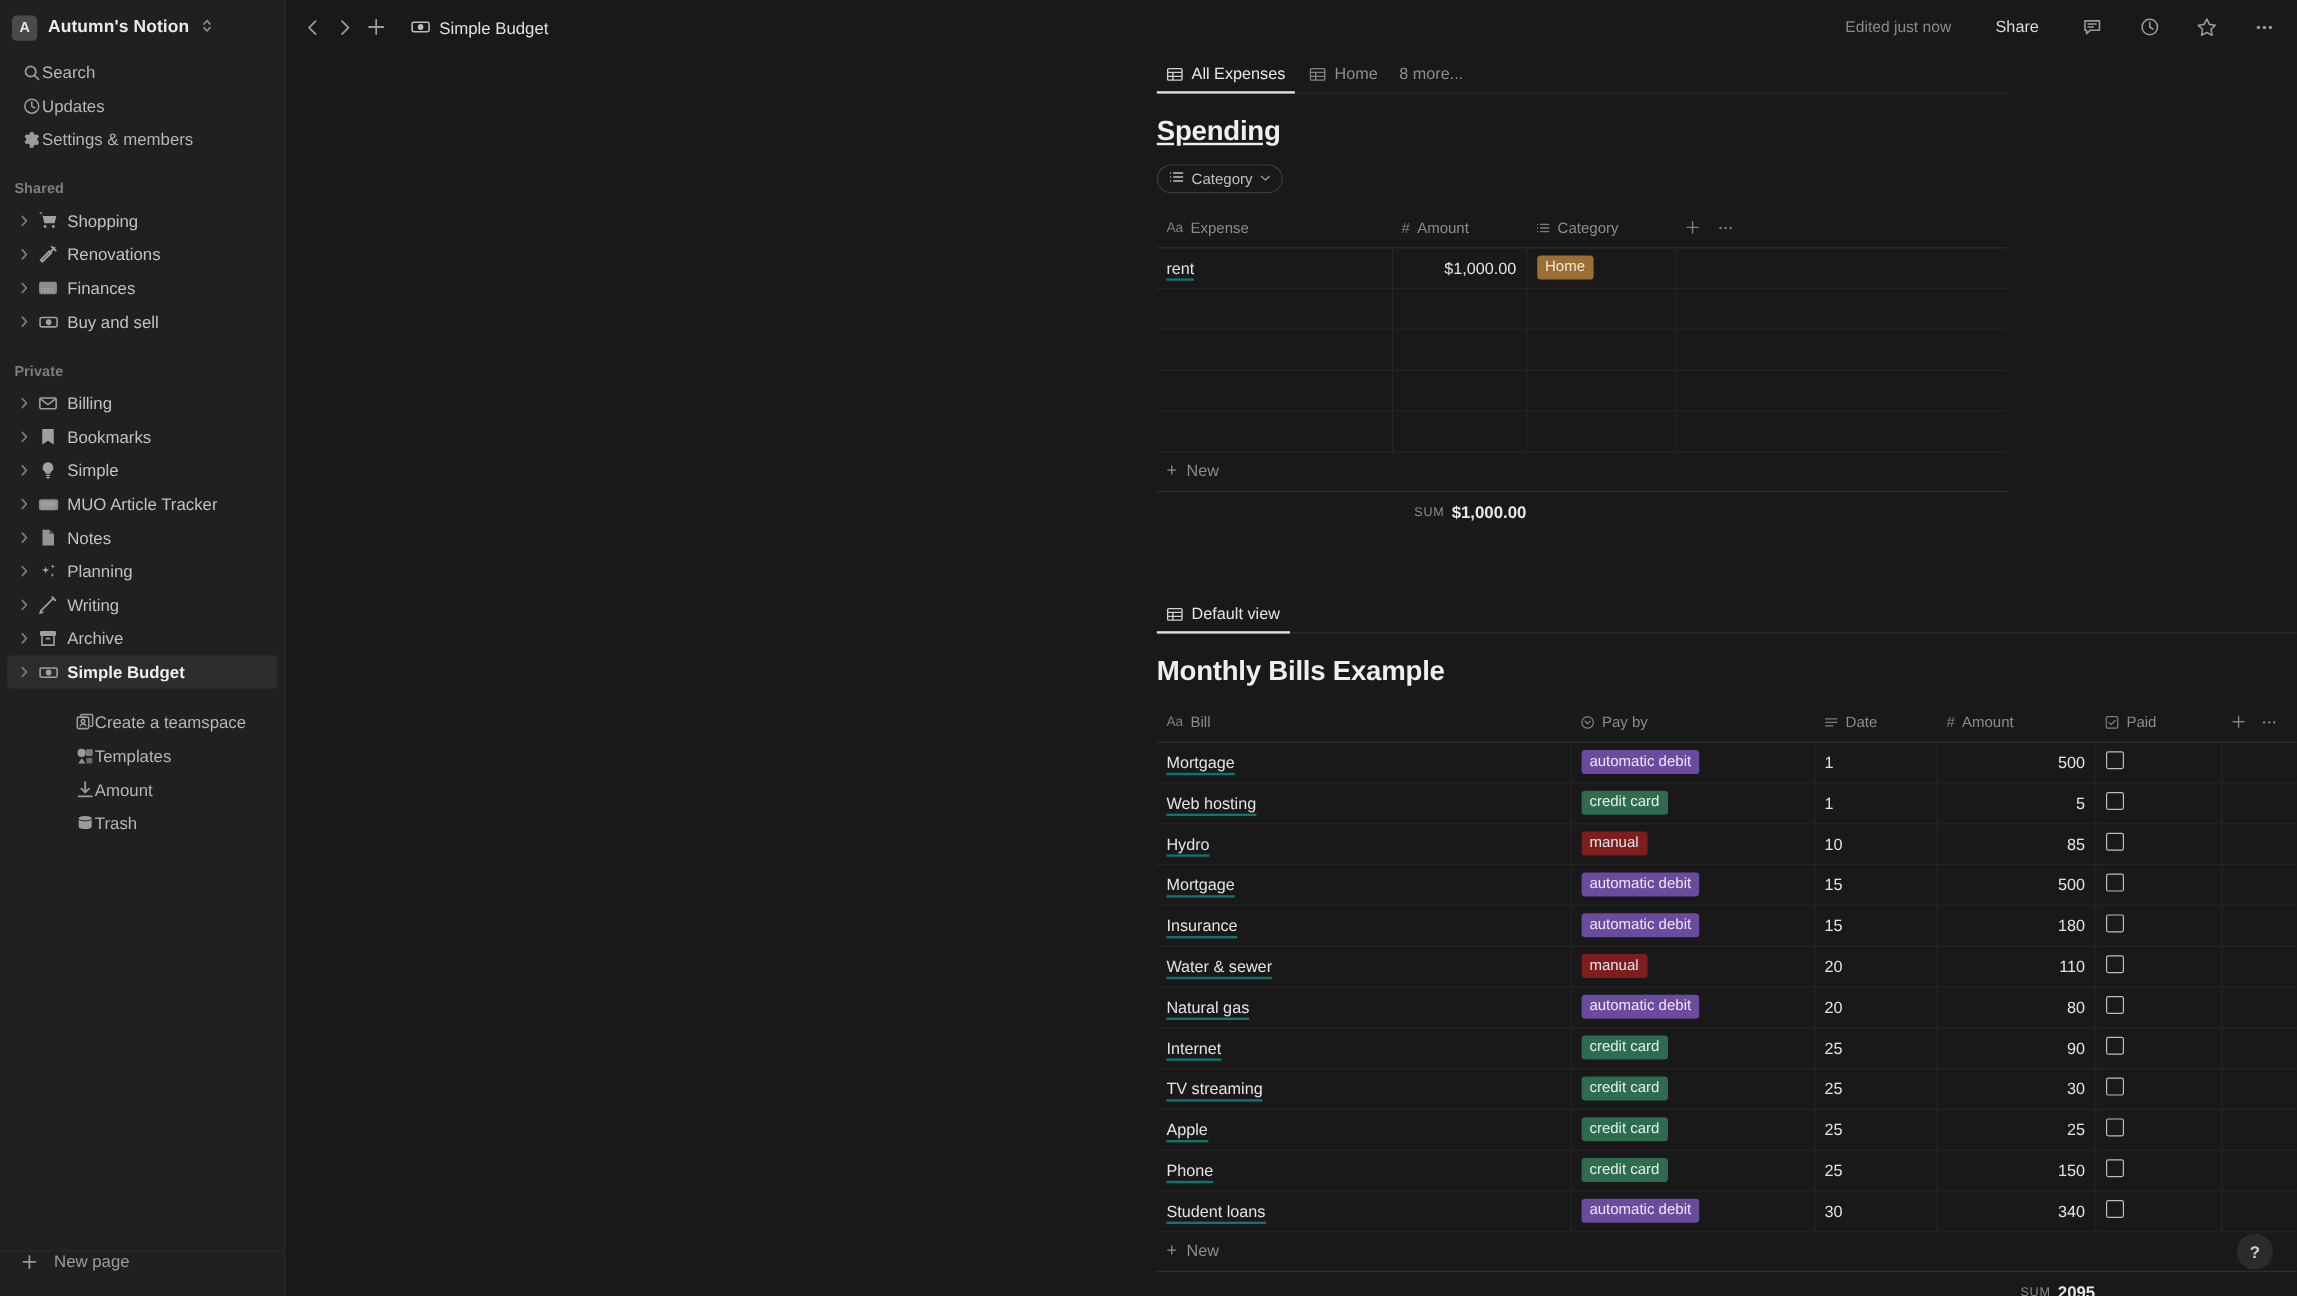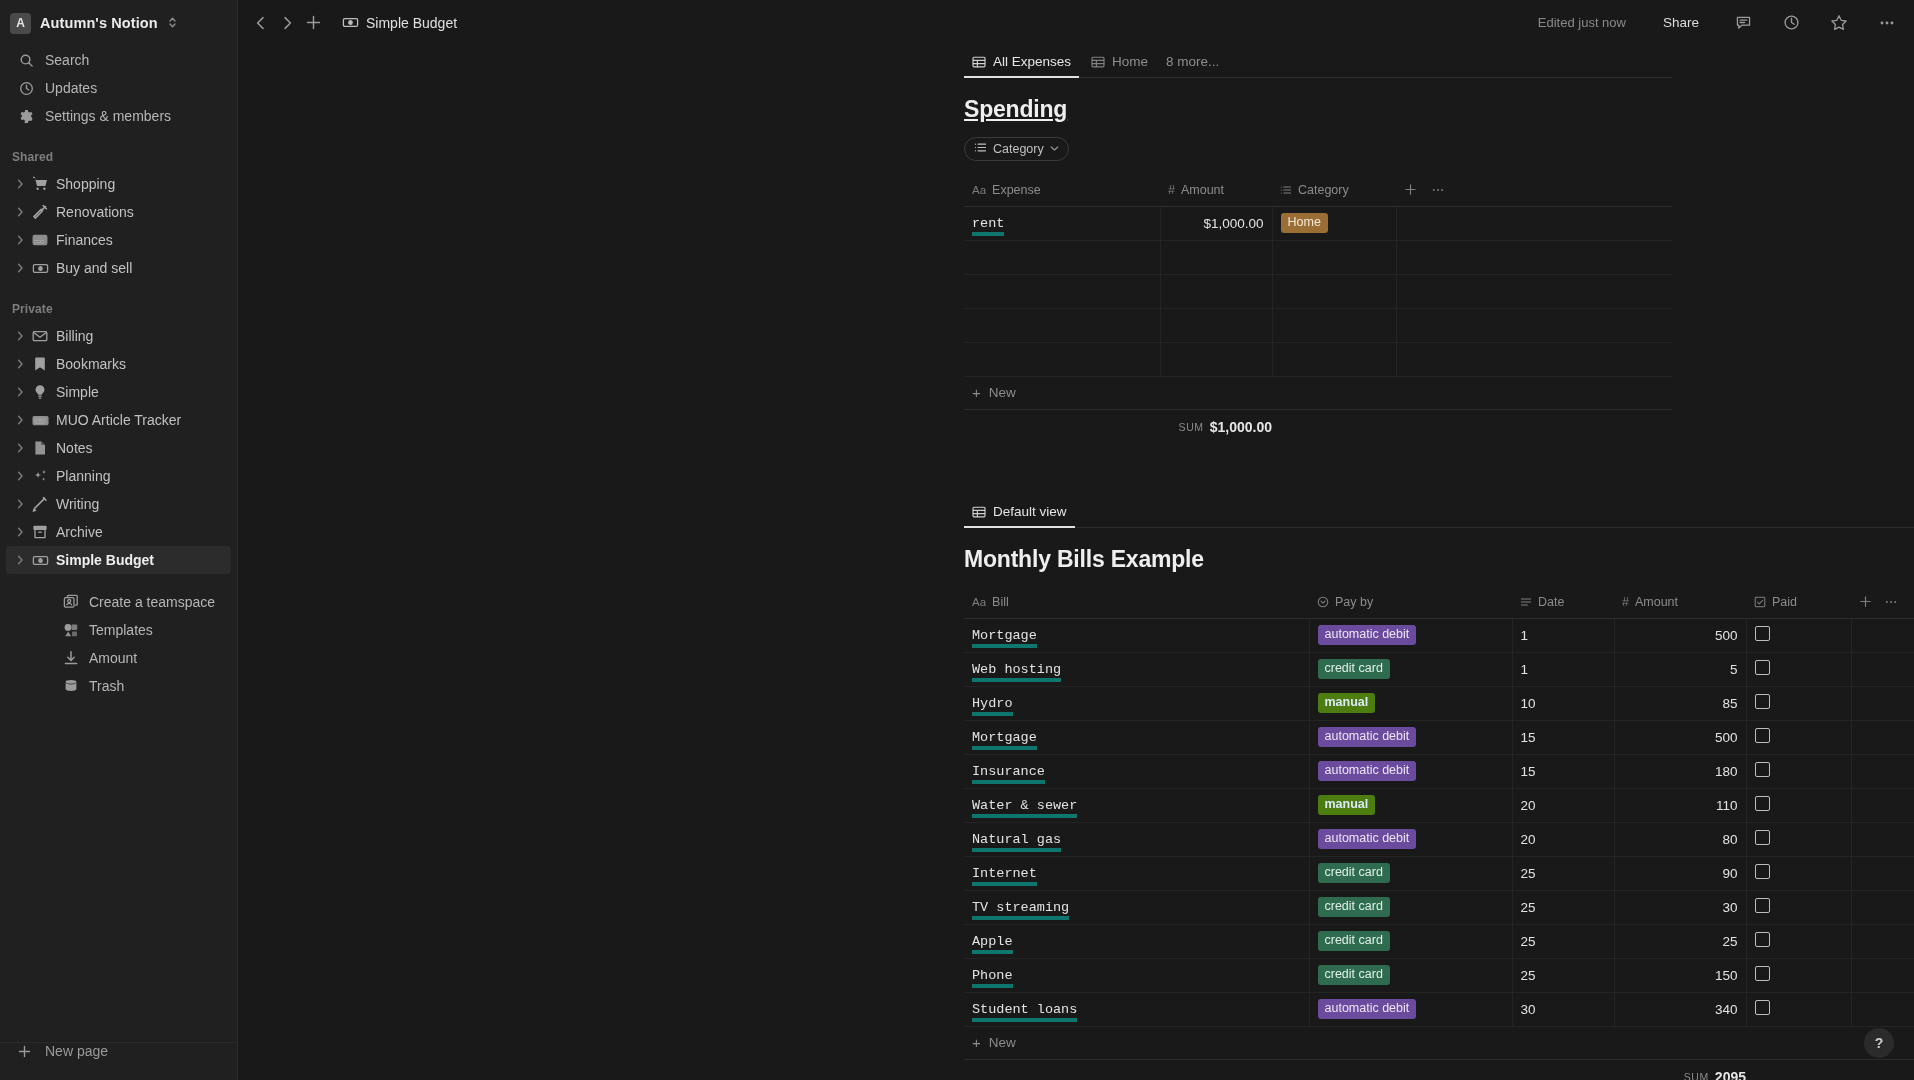--- a/index.html
+++ b/index.html
@@ -31,21 +31,21 @@
     background: #4a4a4a; color: #e4e4e4;
     font-size: 12px; font-weight: 600;
     display: flex; align-items: center; justify-content: center;
     flex: 0 0 21px;
   }
   .ws-name { font-size: 14.5px; font-weight: 700; color: #eaeaea; letter-spacing: .1px; }
   .ws-chev { color: #8d8d8d; font-size: 10px; margin-left: 1px; line-height: 1; }
 
   .nav-group { margin-top: 4px; }
   .nav-item {
-    display: flex; align-items: center; gap: 10px;
+    display: flex; align-items: center; 
     height: 28px; padding: 0 10px 0 12px;
     font-size: 14px; color: #b6b6b6; cursor: pointer;
     border-radius: 4px; margin: 0 6px;
   }
   .nav-ico { width: 17px; height: 17px; flex: 0 0 17px; display:flex; align-items:center; justify-content:center; color:#9b9b9b; }
   .nav-ico svg { display:block; }
 
   .section-label {
     font-size: 12px; color: #7d7d7d; font-weight: 600;
     padding: 0 12px; height: 26px; display: flex; align-items: center;
@@ -146,31 +146,31 @@
     height: 34px; padding: 0 8px; font-size: 13.5px; color: #e3e3e3;
     border-bottom: 1px solid #252525;
     border-right: 1px solid #252525;
     vertical-align: middle;
   }
   table.db td.firstcell { border-left: none; }
   table.db td.num { text-align: right; }
   table.db tr td:last-child { border-right: none; }
   table.db th.pad { border-bottom: 1px solid #2d2d2d; }
 
-  .cell-link { border-bottom: 4px solid #0f766e; padding-bottom: 1px; font-family: Liberation Mono, monospace; }
+  .cell-link { border-bottom: 2px solid #0f766e; padding-bottom: 1px; }
 
   .tag {
     display: inline-block; border-radius: 3px;
     padding: 2px 7px 3px 7px; font-size: 12.5px; line-height: 15px;
     color: #ffffff; white-space: nowrap;
   }
   .tag.home { background: #9a6e35; color: #f3e7d4; }
   .tag.autodebit { background: #6b4b9e; color: #eee6f8; }
   .tag.creditcard { background: #2f6b4f; color: #dff2e7; }
-  .tag.manual { background: #4d7c0f; color: #dceaf7; font-weight: bold; }
+  .tag.manual { background: #7f1d1d; color: #dceaf7; }
 
   .checkbox {
     width: 15px; height: 15px; border: 1.6px solid #bdbdbd;
     border-radius: 2px; display: inline-block; cursor: pointer;
   }
 
   .newrow {
     display: flex; align-items: center; gap: 8px;
     height: 33px; font-size: 13.5px; color: #8c8c8c;
     padding-left: 8px; border-bottom: 1px solid #2d2d2d;

